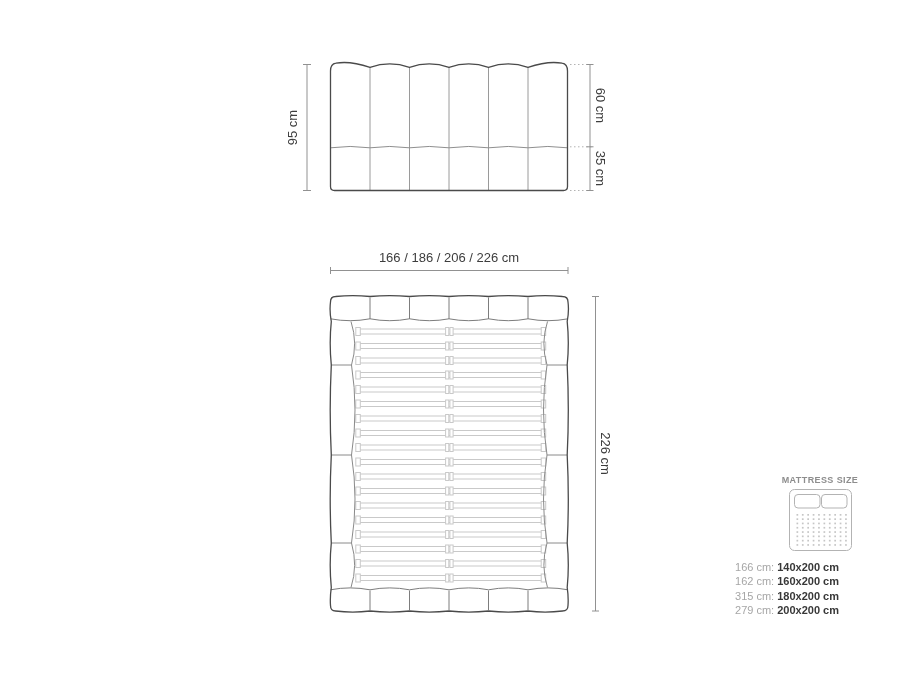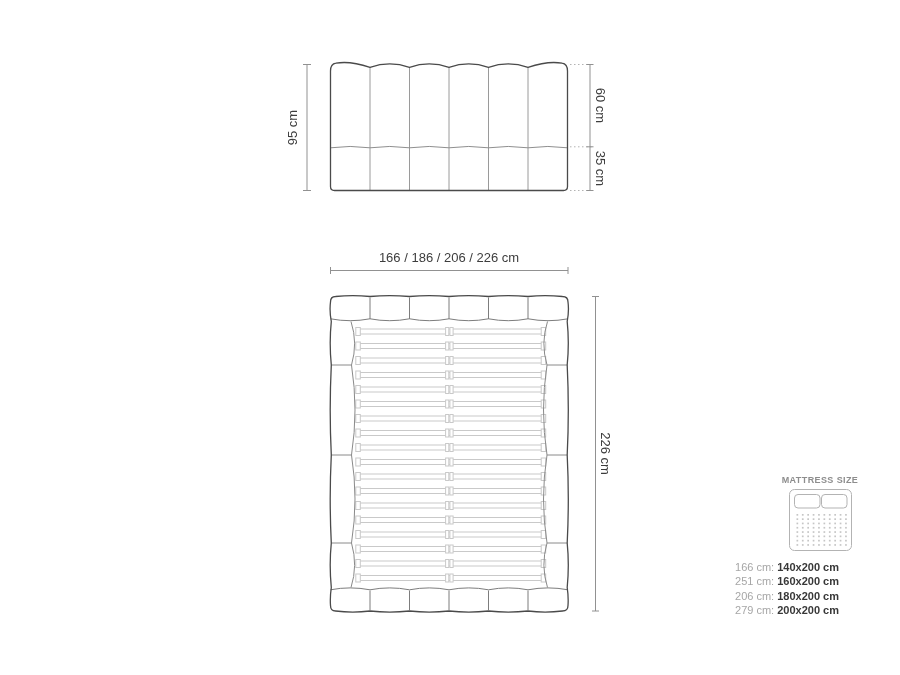--- a/index.html
+++ b/index.html
@@ -297,18 +297,18 @@
           <rect x="828.9" y="544.1" width="1.7" height="1.7"></rect>
           <rect x="834.3" y="544.1" width="1.7" height="1.7"></rect>
           <rect x="839.7" y="544.1" width="1.7" height="1.7"></rect>
           <rect x="845.1" y="544.1" width="1.7" height="1.7"></rect>
         </g>
   </g>
 </svg>
 
 <div id="legend-rows">
       <div><span class="lbl">166 cm: </span><span class="val">140x200 cm</span></div>
-      <div><span class="lbl">251 cm: </span><span class="val">160x200 cm</span></div>
-      <div><span class="lbl">206 cm: </span><span class="val">180x200 cm</span></div>
+      <div><span class="lbl">162 cm: </span><span class="val">160x200 cm</span></div>
+      <div><span class="lbl">315 cm: </span><span class="val">180x200 cm</span></div>
       <div><span class="lbl">279 cm: </span><span class="val">200x200 cm</span></div>
     </div>
 
 </div>
 
 </body></html>

